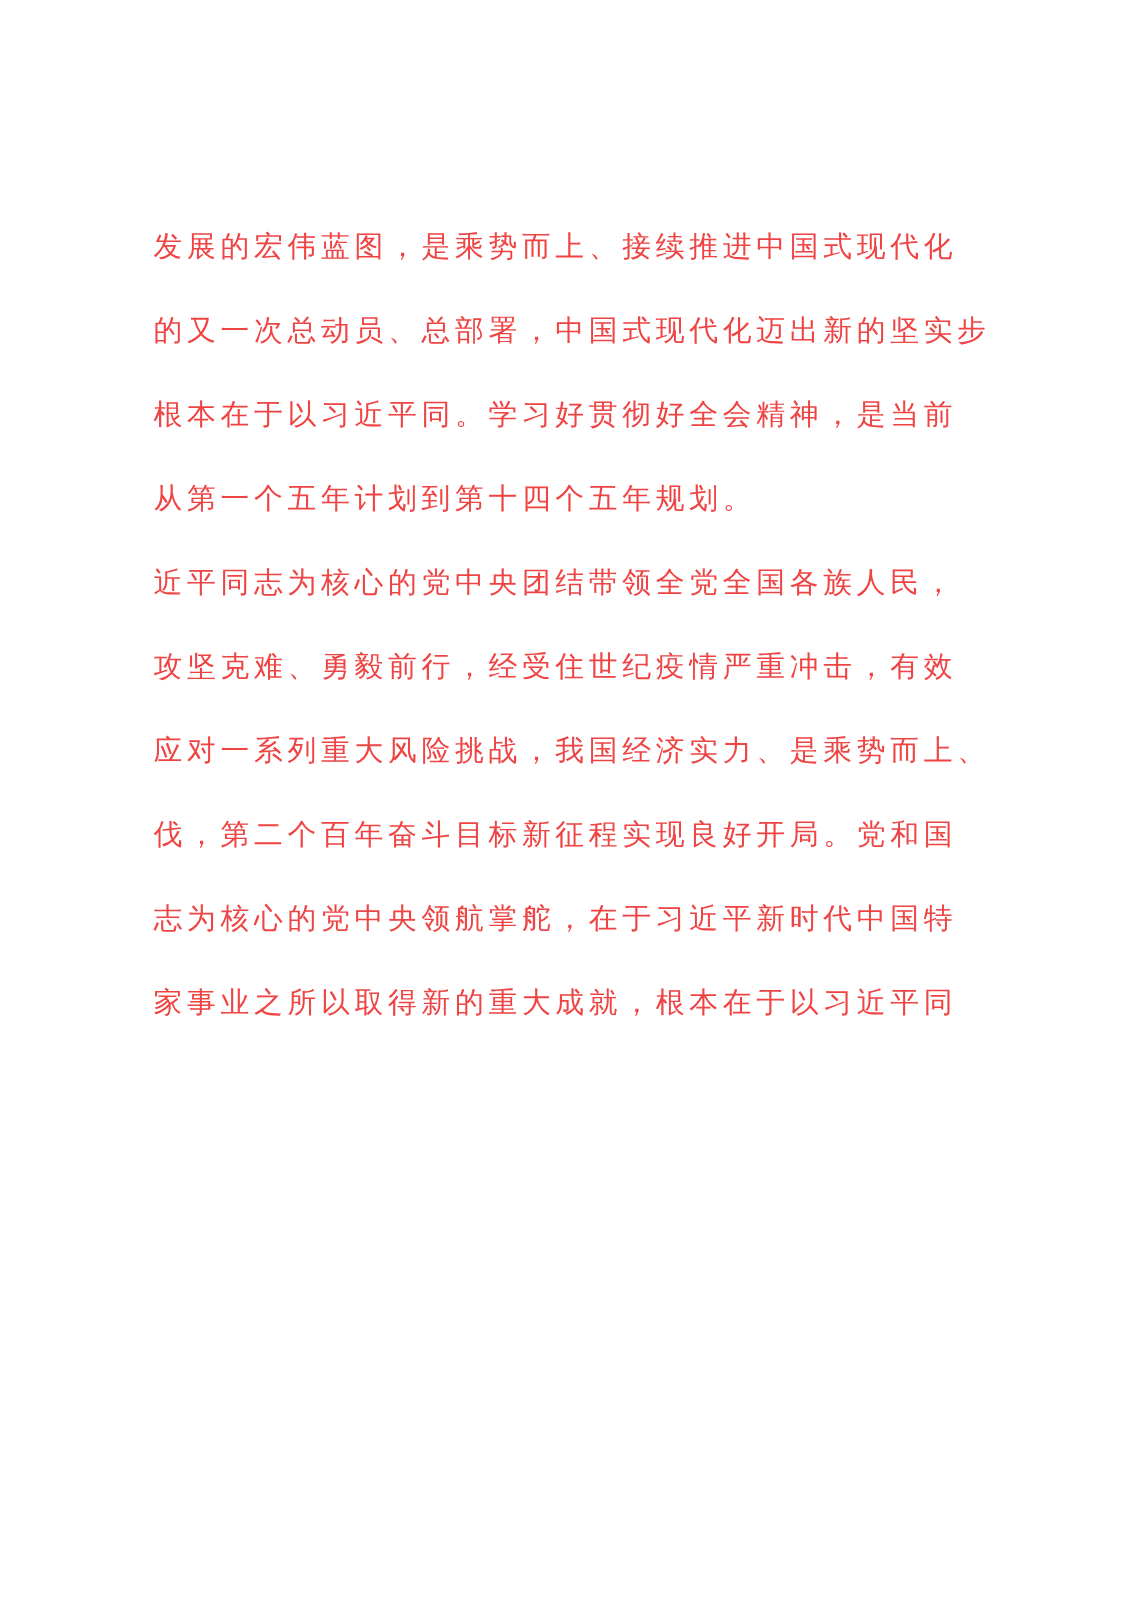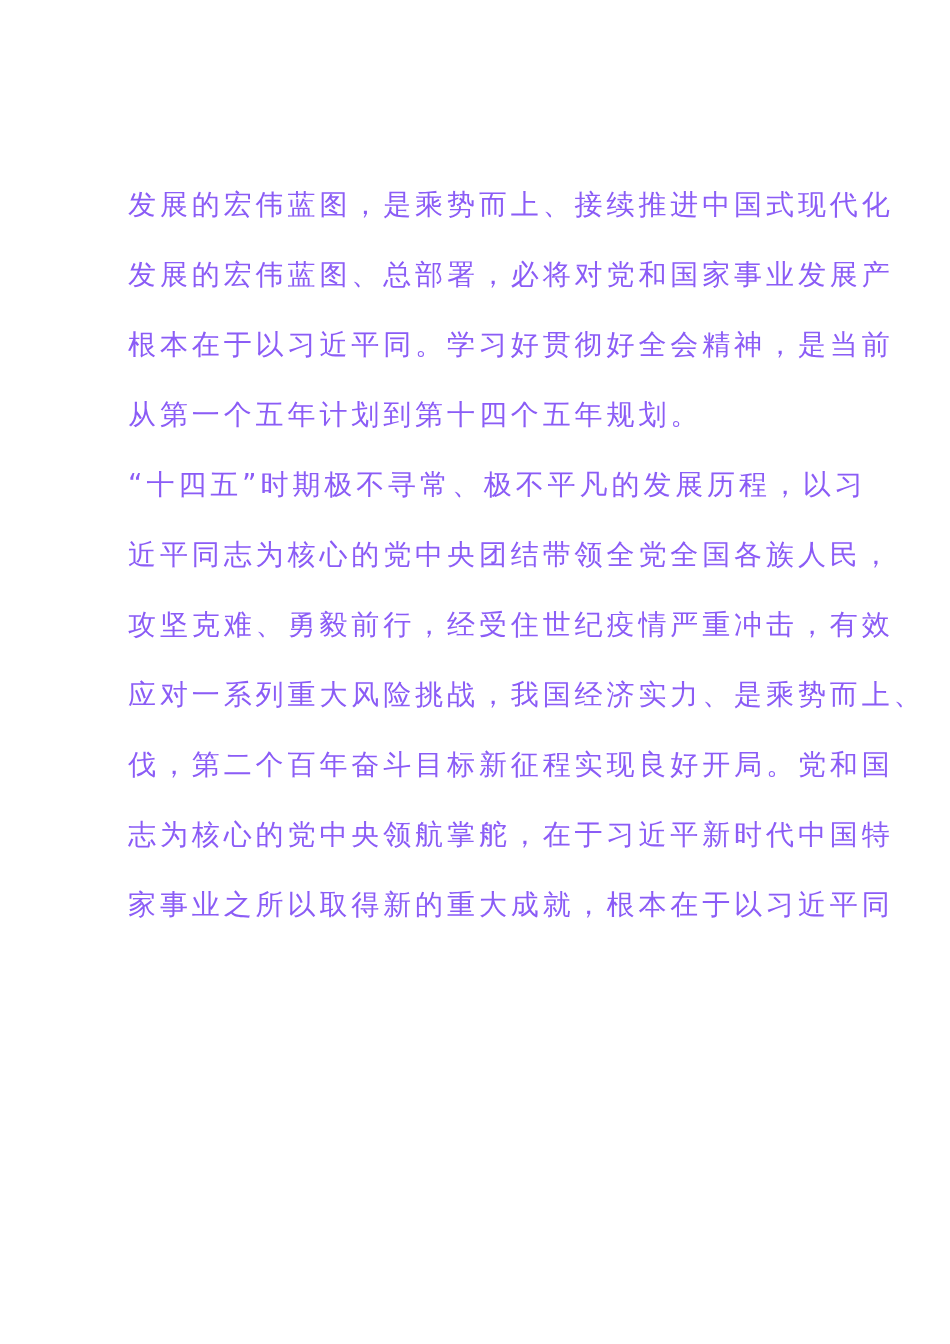--- a/index.html
+++ b/index.html
@@ -26,36 +26,35 @@
     .body-text {
       position: absolute;
       left: 128px;
       top: 170px;
       width: 702px;
     }
     .line {
       display: block;
       height: 70px;
       line-height: 70px;
-      font-size: 28px;
+      font-size: 24px;
       white-space: nowrap;
       letter-spacing: 3.9px;
-      color: #8b5cf6;
+      color: #ef4444;
     }
   </style>
 </head>
 <body>
 
 <div class="page">
   <div class="body-text">
     <span class="line">发展的宏伟蓝图，是乘势而上、接续推进中国式现代化</span>
-    <span class="line">发展的宏伟蓝图、总部署，必将对党和国家事业发展产</span>
+    <span class="line">的又一次总动员、总部署，中国式现代化迈出新的坚实步</span>
     <span class="line">根本在于以习近平同。学习好贯彻好全会精神，是当前</span>
     <span class="line">从第一个五年计划到第十四个五年规划。</span>
-    <span class="line">“十四五”时期极不寻常、极不平凡的发展历程，以习</span>
     <span class="line">近平同志为核心的党中央团结带领全党全国各族人民，</span>
     <span class="line">攻坚克难、勇毅前行，经受住世纪疫情严重冲击，有效</span>
     <span class="line">应对一系列重大风险挑战，我国经济实力、是乘势而上、</span>
     <span class="line">伐，第二个百年奋斗目标新征程实现良好开局。党和国</span>
     <span class="line">志为核心的党中央领航掌舵，在于习近平新时代中国特</span>
     <span class="line">家事业之所以取得新的重大成就，根本在于以习近平同</span>
   </div>
 </div>
 
 </body></html>

